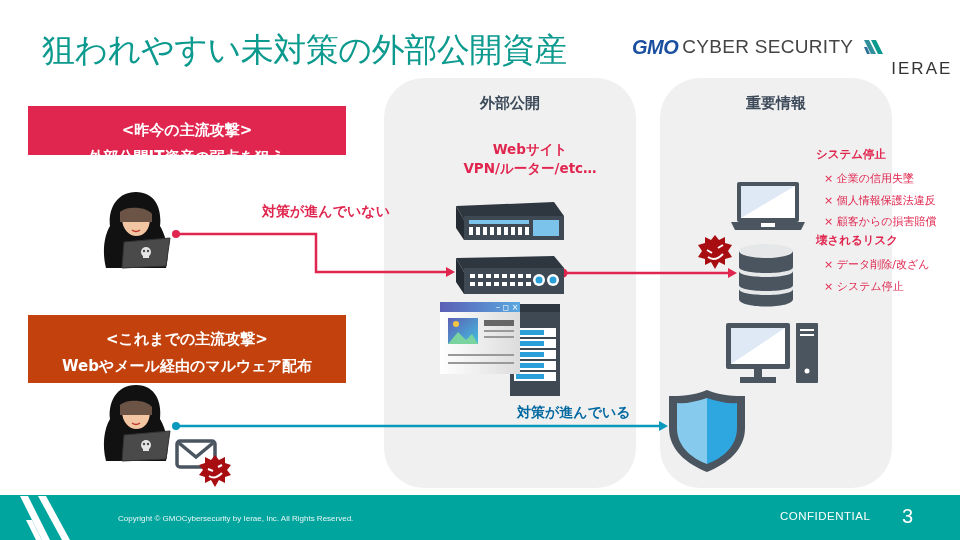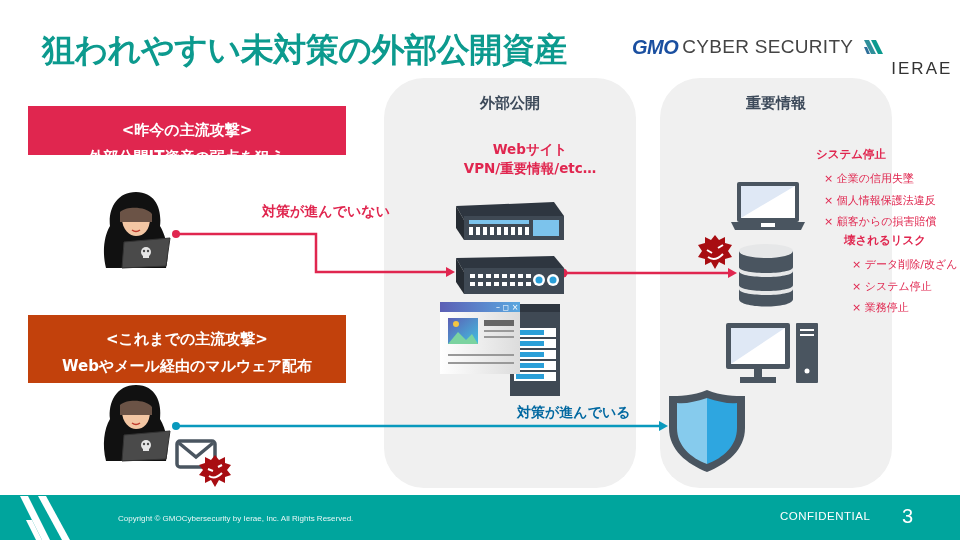--- a/index.html
+++ b/index.html
@@ -1,20 +1,20 @@
 <!DOCTYPE html>
 <html><head>
 <meta charset="utf-8">
 <style>
   * { margin:0; padding:0; box-sizing:border-box; }
   html, body { width:960px; height:540px; overflow:hidden; background:#ffffff; }
   body { position:relative; font-family:"DejaVu Sans", sans-serif; }
   .abs { position:absolute; }
 
-  .title { left:42px; top:28px; font-size:33px; font-weight:bold; color:#0c9a8e; letter-spacing:-0.5px; white-space:nowrap; }
+  .title { left:42px; top:28px; font-size:33px; font-weight:normal; color:#0c9a8e; letter-spacing:-0.5px; white-space:nowrap; }
   .logo { left:632px; top:36px; height:22px; display:flex; align-items:center; white-space:nowrap; }
   .logo-gmo { font-family:"Liberation Sans", sans-serif; font-weight:900; font-size:20px; color:#1a4fa0; letter-spacing:-0.5px; font-style:italic; }
   .logo-cs { font-family:"Liberation Sans", sans-serif; font-size:19px; color:#444; margin-left:4px; letter-spacing:0.3px; }
   .logo-mark { margin:0 6px 0 10px; }
   .logo-ierae { font-family:"Liberation Sans", sans-serif; font-size:17px; color:#333; letter-spacing:2px;margin-top:43px; }
 
   .panel { background:#f0f0f0; border-radius:40px; }
   .panel-ext { left:384px; top:78px; width:252px; height:410px; }
   .panel-info { left:660px; top:78px; width:232px; height:410px; }
   .panel-title { font-size:15px; font-weight:bold; color:#3d4a5a; text-align:center; }
@@ -51,21 +51,21 @@
   <span class="logo-ierae">IERAE</span>
 </div>
 
 <div class="abs panel panel-ext"></div>
 <div class="abs panel panel-info"></div>
 <div class="abs panel-title" style="left:384px;top:94px;width:252px;">外部公開</div>
 <div class="abs panel-title" style="left:660px;top:94px;width:232px;">重要情報</div>
 
 <div class="abs ext-assets red-text">
   <div>Webサイト</div>
-  <div>VPN/重要情報/etc…</div>
+  <div>VPN/ルーター/etc…</div>
 </div>
 
 <div class="abs banner banner-red">
   <div>&lt;昨今の主流攻撃&gt;</div>
   <div>外部公開IT資産の弱点を狙う</div>
 </div>
 <div class="abs banner banner-blue">
   <div>&lt;これまでの主流攻撃&gt;</div>
   <div>Webやメール経由のマルウェア配布</div>
 </div>
@@ -250,25 +250,24 @@
   <path d="M42 10 C30 14 20 16 12 15 L12 40 C12 58 26 70 42 76 Z" fill="#86cbed"></path>
   <path d="M42 10 C54 14 64 16 72 15 L72 40 C72 58 58 70 42 76 Z" fill="#2ea6e0"></path>
 </svg>
 
 <div class="abs" style="left:816px;top:146px;">
   <div class="risk-head" style="line-height:17px;">システム停止</div>
   <div class="risk-item" style="margin-top:5px;line-height:21.5px;">× 企業の信用失墜</div>
   <div class="risk-item" style="line-height:21.5px;">× 個人情報保護法違反</div>
   <div class="risk-item" style="line-height:21.5px;">× 顧客からの損害賠償</div>
 </div>
-<div class="abs" style="left:816px;top:232px;margin-left:28px;">
+<div class="abs" style="left:816px;top:232px;">
   <div class="risk-head" style="line-height:17px;">壊されるリスク</div>
   <div class="risk-item" style="margin-top:5px;line-height:21.5px;">× データ削除/改ざん</div>
   <div class="risk-item" style="line-height:21.5px;">× システム停止</div>
-  <div class="risk-item" style="line-height:21.5px;">× 業務停止</div>
 </div>
 
 <div class="abs footer"></div>
 <svg class="abs" style="left:18px;top:494px;" width="60" height="46" viewBox="0 0 60 46">
   <polygon points="2,2 10,2 32,46 24,46" fill="#ffffff"></polygon>
   <polygon points="20,2 28,2 52,46 44,46" fill="#ffffff"></polygon>
   <polygon points="8,26 14,26 24,46 18,46" fill="#ffffff"></polygon>
 </svg>
 <div class="abs copyright">Copyright © GMOCybersecurity by Ierae, Inc. All Rights Reserved.</div>
 <div class="abs confidential">CONFIDENTIAL</div>

